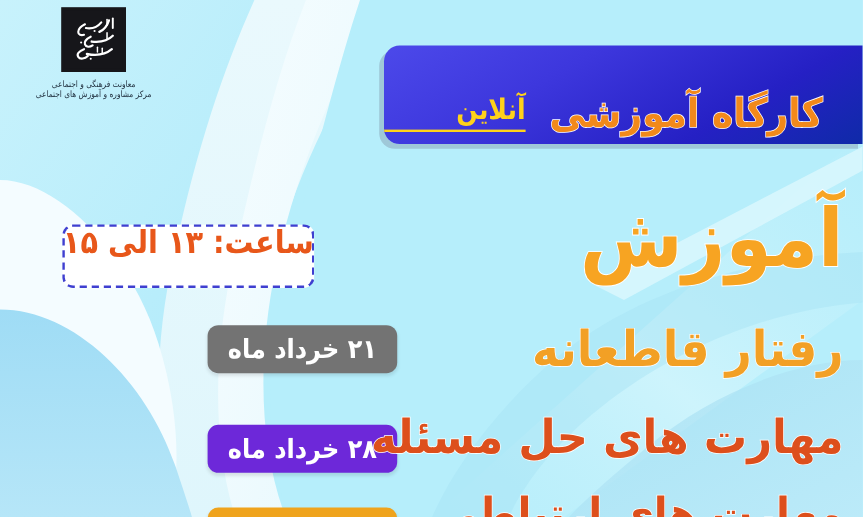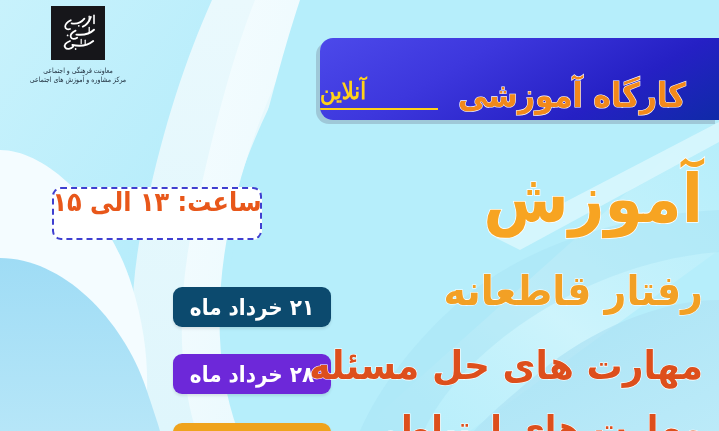--- a/index.html
+++ b/index.html
@@ -71,23 +71,22 @@
     font-size:30px;
     font-weight:bold;
     color:#f2891b;
     -webkit-text-stroke:1.1px #ffffff;
     paint-order:stroke fill;
     line-height:1.1;
     white-space:nowrap;
     transform:scaleY(1.12);
   }
   .banner-sub-wrap {
-    display:flex; flex-direction:column; align-items:flex-end;
+    display:flex; flex-direction:column; align-items:flex-start;
     padding-bottom:2px;
-    font-family:Liberation Serif, serif;
   }
   .banner-sub {
     font-size:21px;
     font-weight:bold;
     color:#ffd21a;
     line-height:1.1;
     white-space:nowrap;
     transform:scaleY(1.12);
     text-align:center;
   }
@@ -129,21 +128,21 @@
     z-index:7;
     box-shadow:0 2px 3px rgba(0,0,0,.10);
   }
   .date-pill span {
     font-size:20px;
     font-weight:bold;
     color:#ffffff;
     white-space:nowrap;
     transform:scaleY(1.1);
   }
-  #date-pill-1 { top:287px; background:#0c4a6e; }
+  #date-pill-1 { top:271px; background:#737373; }
   #date-pill-2 { top:354px; background:#6d28d9; }
   #date-pill-3 {
     top:423px; background:#efa31d;
     border-radius:9px 9px 0 0;
     height:24px; overflow:hidden;
   }
   #date-pill-3 span { opacity:0; }
 
   
   .headline {

